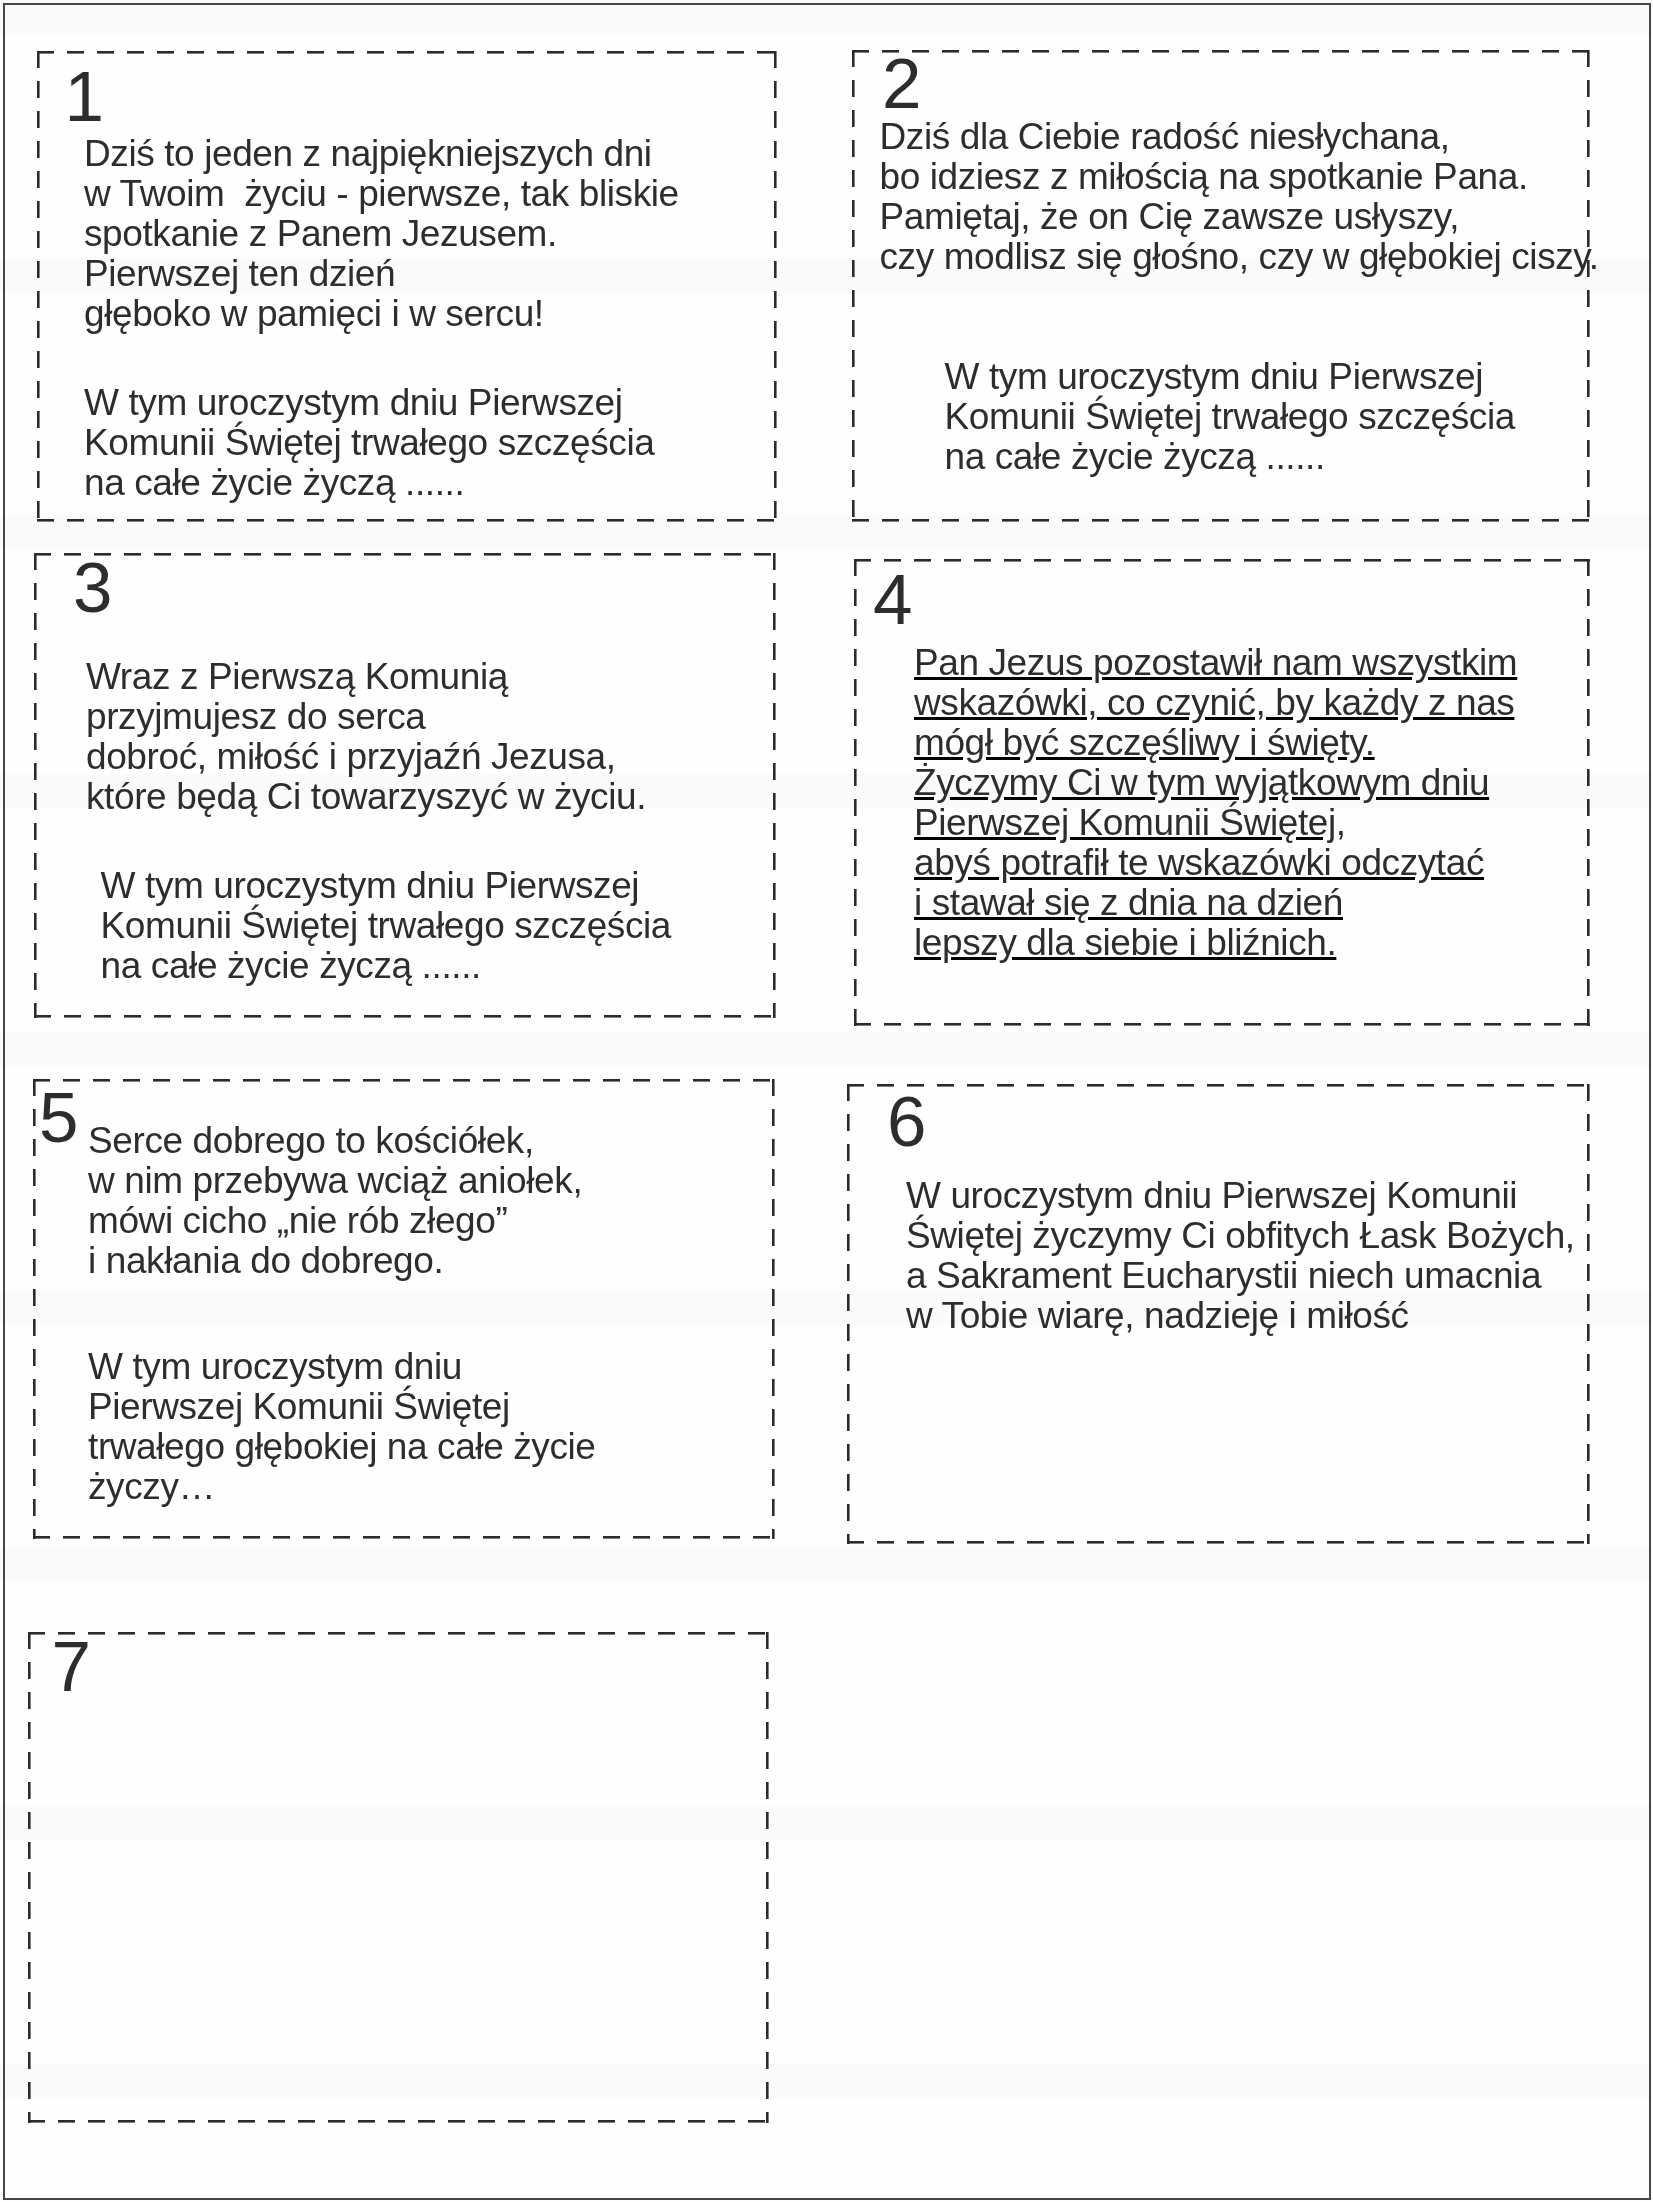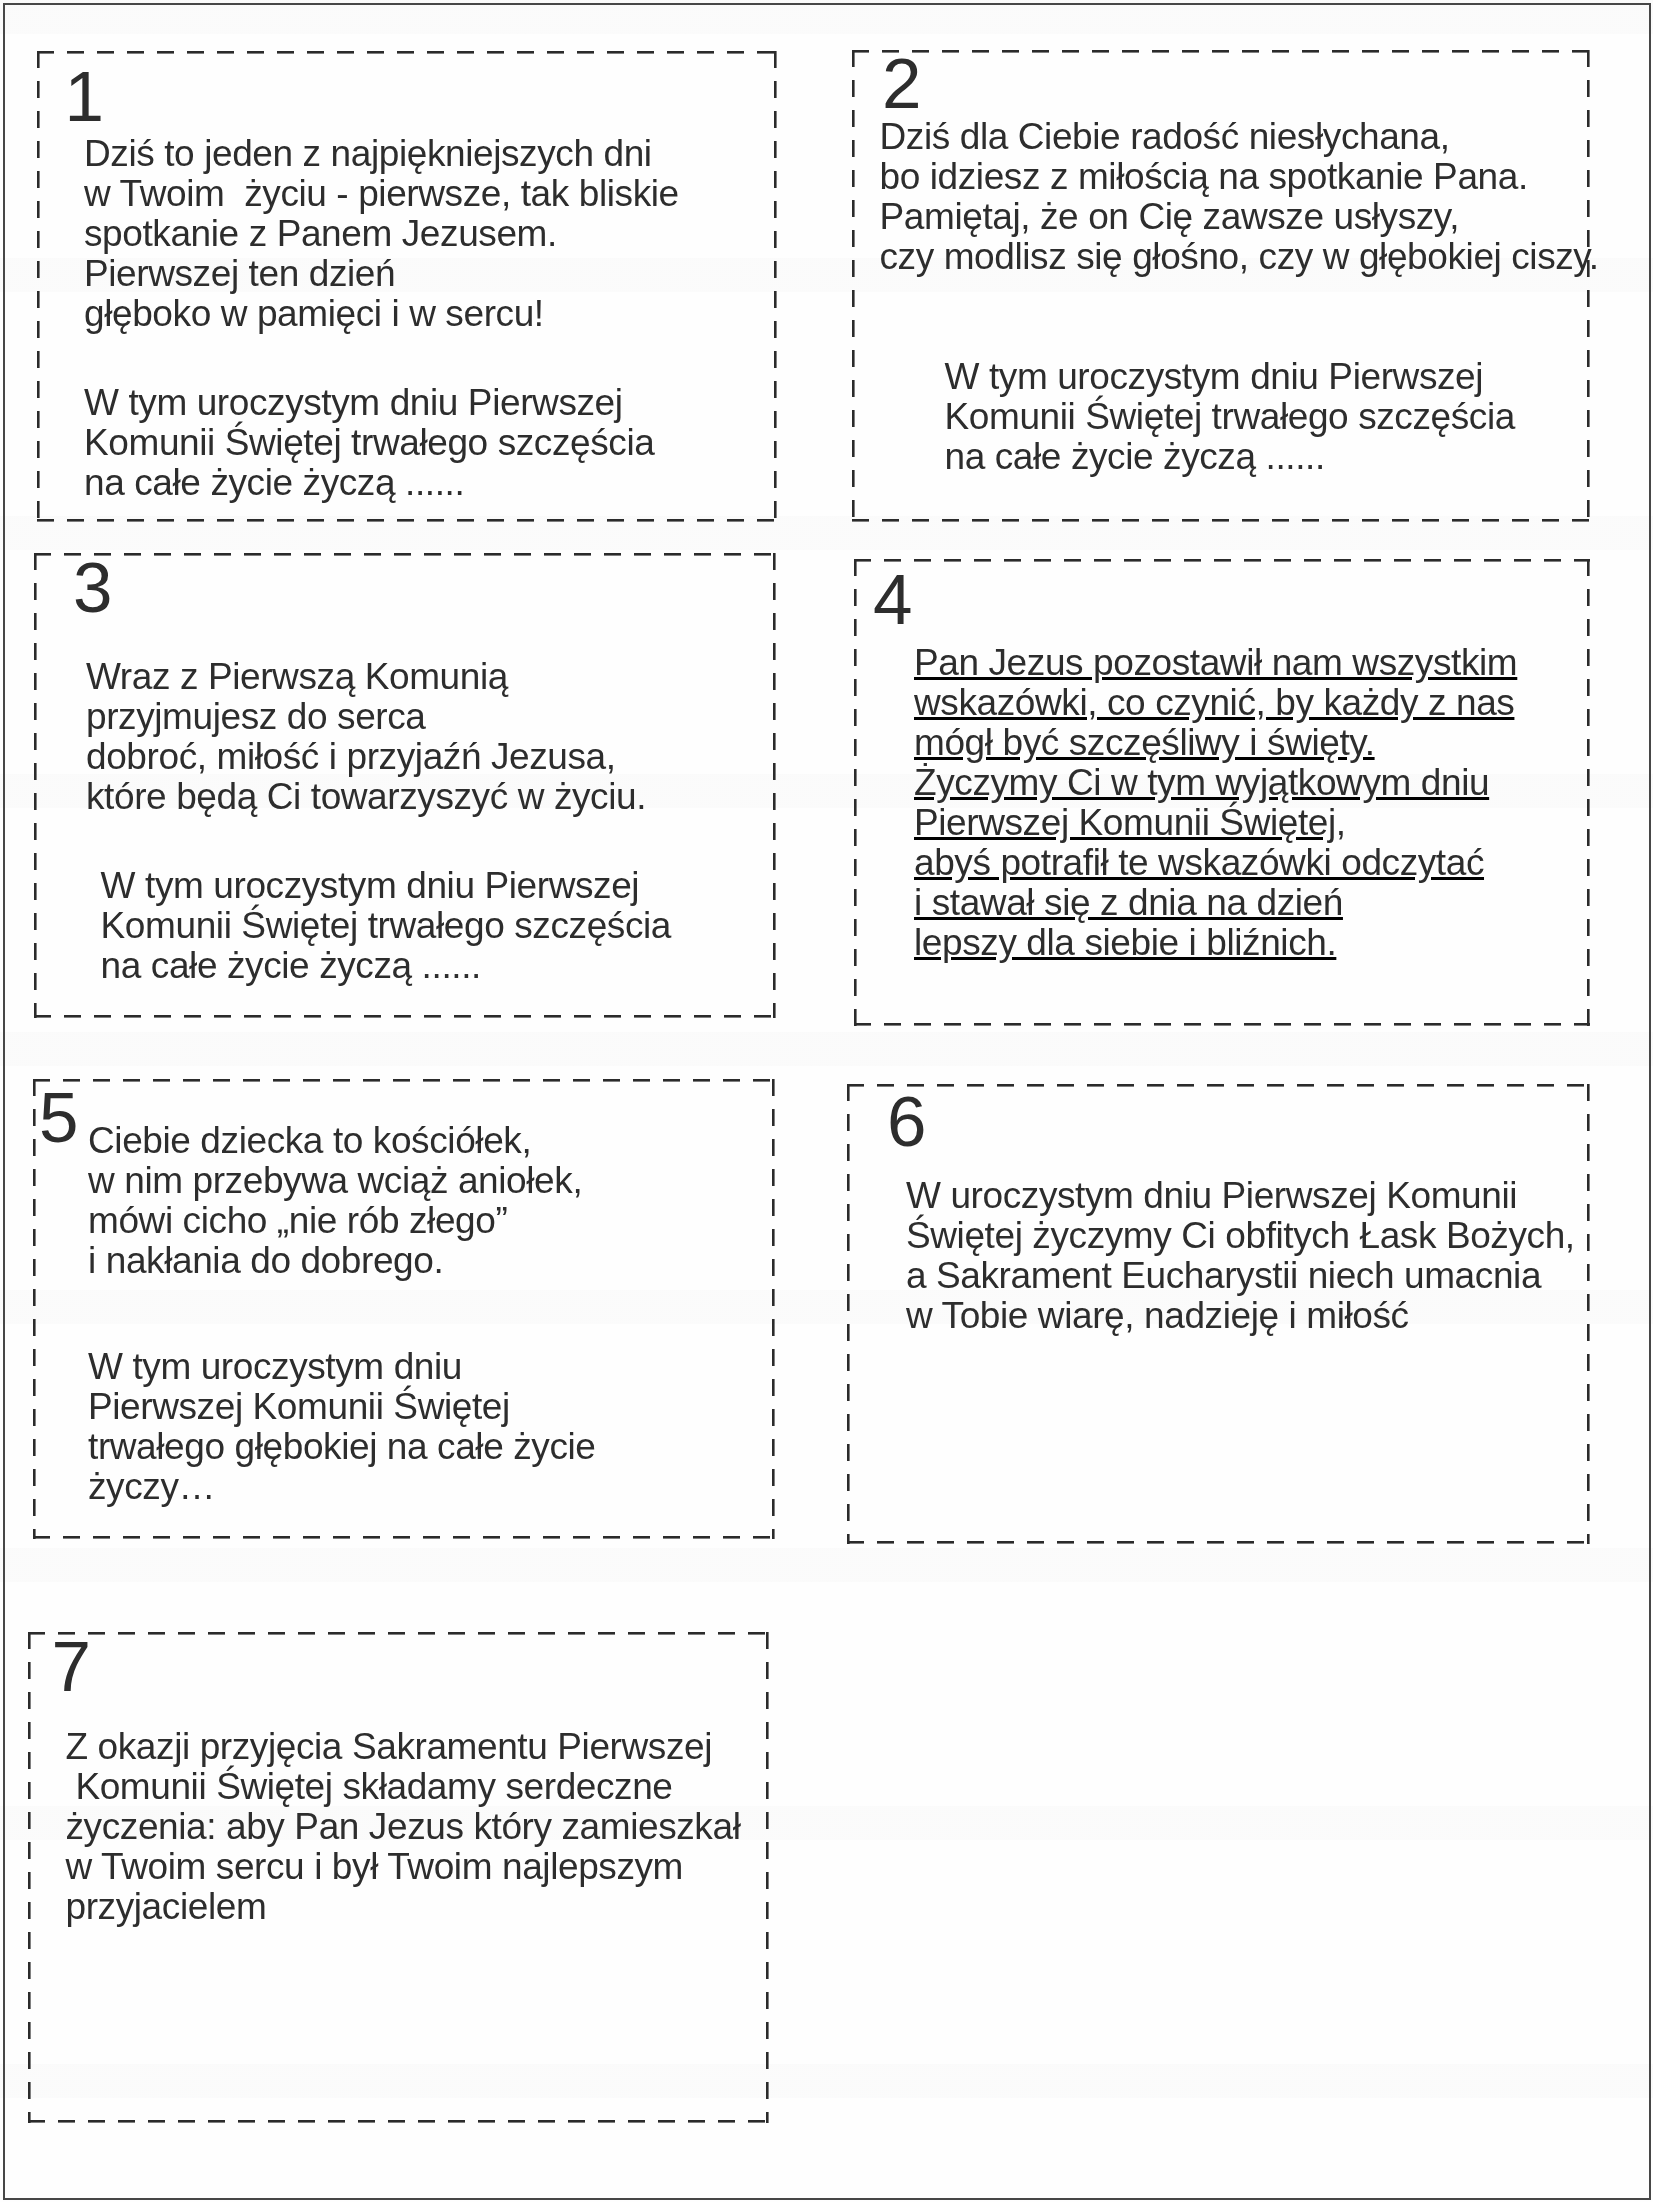--- a/index.html
+++ b/index.html
@@ -163,21 +163,21 @@
           <div class="line">i stawał się z dnia na dzień</div>
           <div class="line">lepszy dla siebie i bliźnich.</div>
         </div>
       </div>
   </section>
 
   <section class="card c5">
     <div class="num">5</div>
     <div class="text">
         <div class="para para-0">
-          <div class="line">Ciebie dziecka to kościółek,</div>
+          <div class="line">Serce dobrego to kościółek,</div>
           <div class="line">w nim przebywa wciąż aniołek,</div>
           <div class="line">mówi cicho „nie rób złego”</div>
           <div class="line">i nakłania do dobrego.</div>
         </div>
         <div class="para para-1">
           <div class="line">W tym uroczystym dniu</div>
           <div class="line">Pierwszej Komunii Świętej</div>
           <div class="line">trwałego głębokiej na całe życie</div>
           <div class="line">życzy…</div>
         </div>
@@ -191,24 +191,15 @@
           <div class="line">W uroczystym dniu Pierwszej Komunii</div>
           <div class="line">Świętej życzymy Ci obfitych Łask Bożych,</div>
           <div class="line">a Sakrament Eucharystii niech umacnia</div>
           <div class="line">w Tobie wiarę, nadzieję i miłość</div>
         </div>
       </div>
   </section>
 
   <section class="card c7">
     <div class="num">7</div>
-    <div class="text">
-        <div class="para para-0">
-          <div class="line">Z okazji przyjęcia Sakramentu Pierwszej</div>
-          <div class="line"> Komunii Świętej składamy serdeczne</div>
-          <div class="line">życzenia: aby Pan Jezus który zamieszkał</div>
-          <div class="line">w Twoim sercu i był Twoim najlepszym</div>
-          <div class="line">przyjacielem</div>
-        </div>
-      </div>
   </section>
 </div>
 
 
 </body></html>

